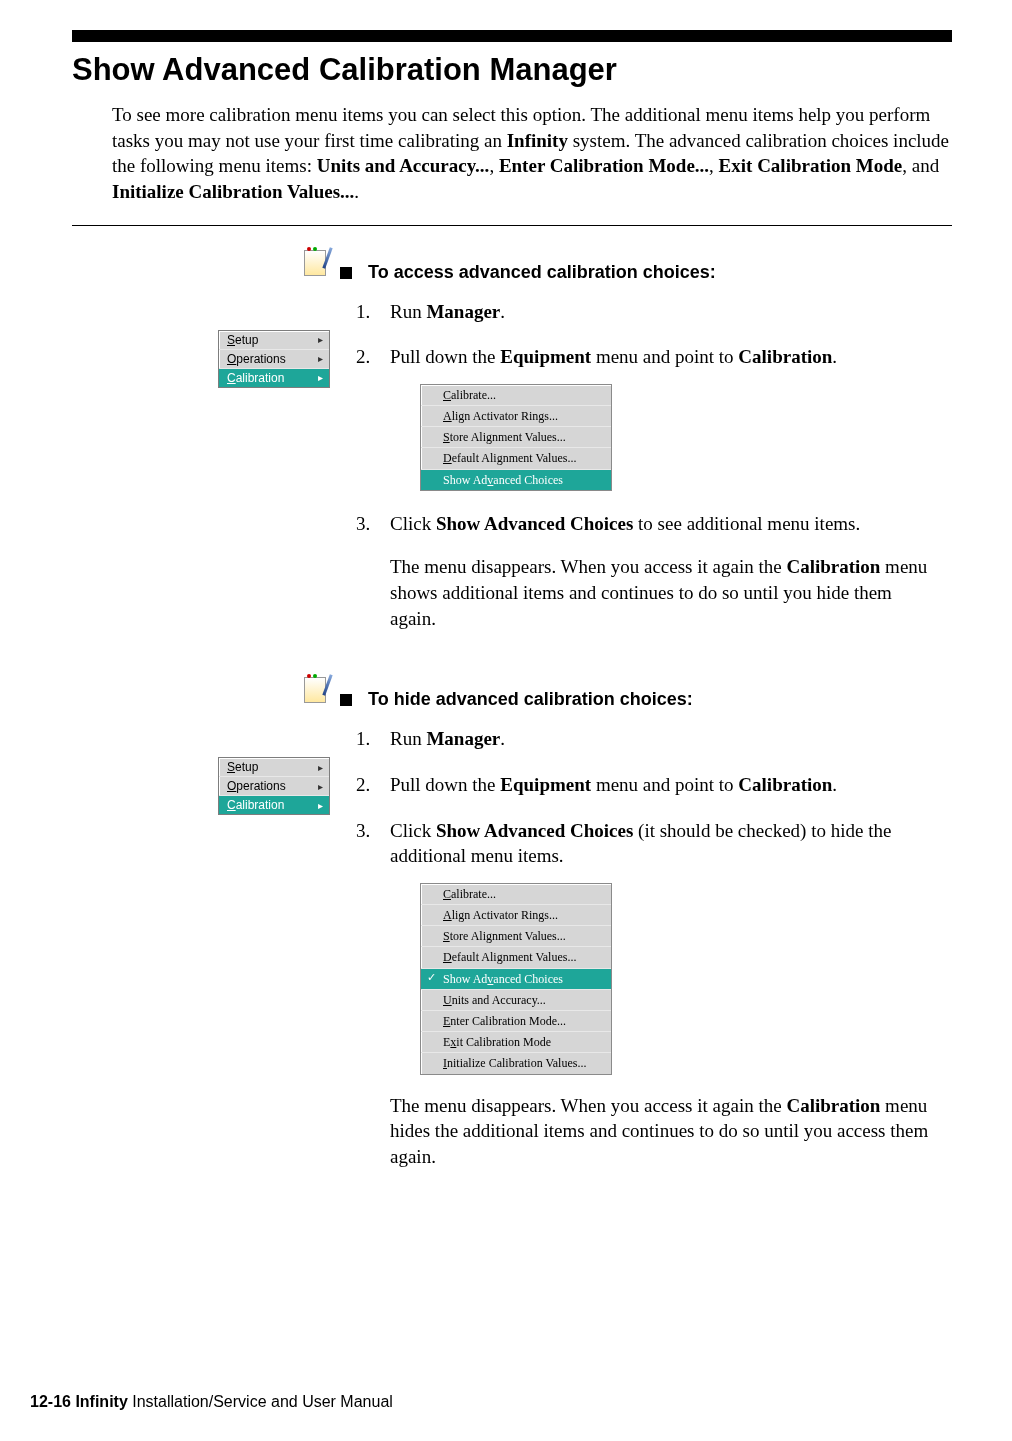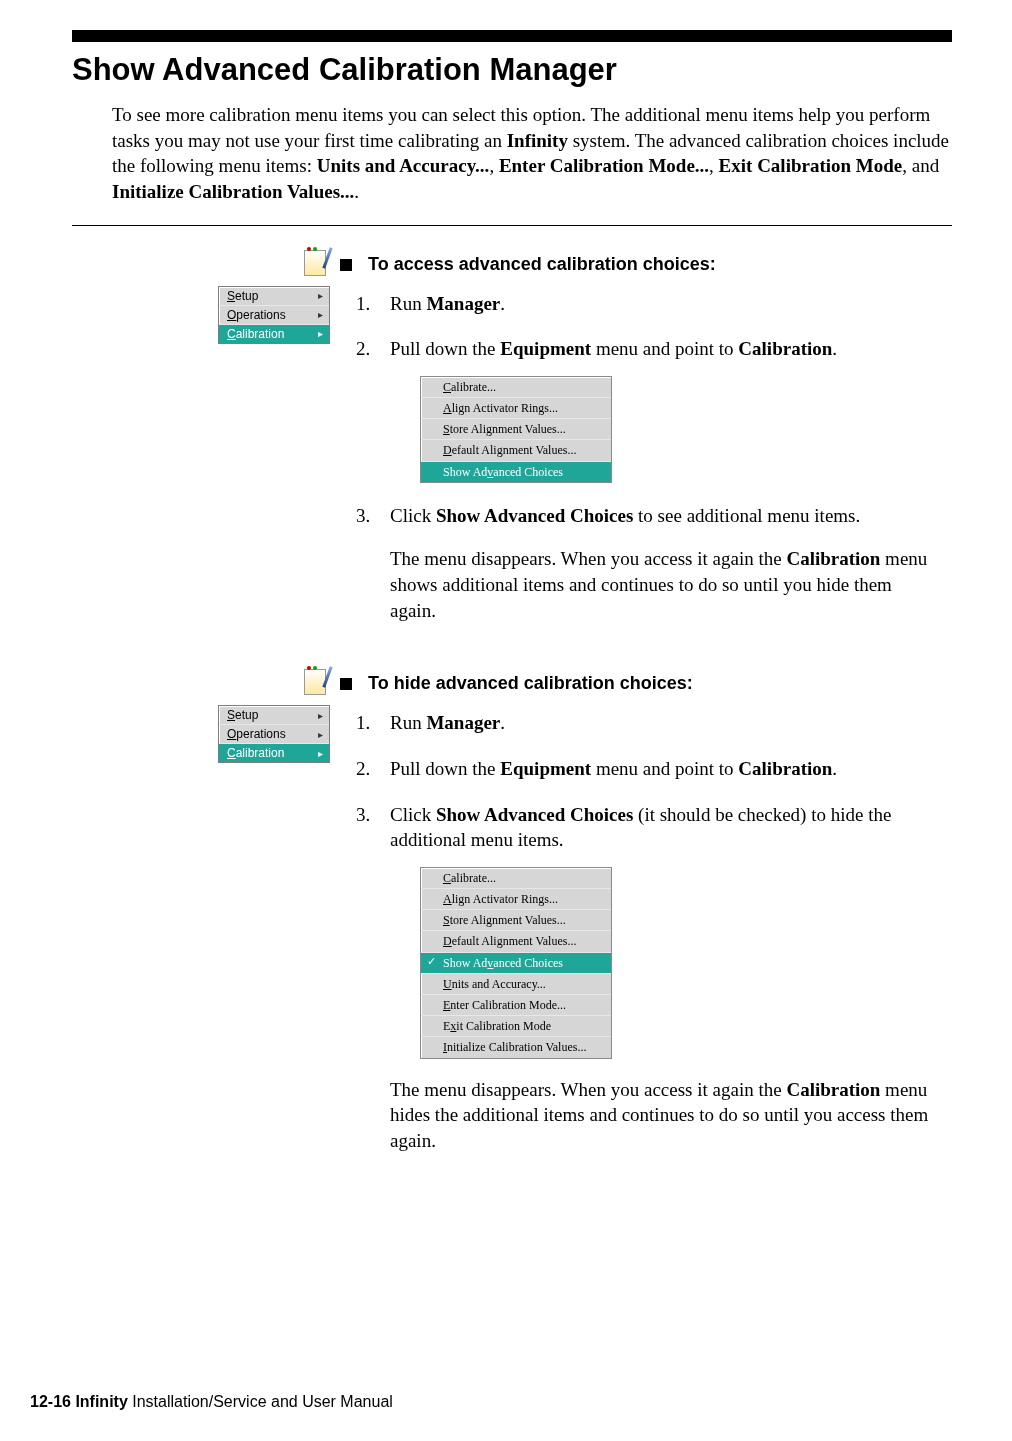--- a/index.html
+++ b/index.html
@@ -42,20 +42,21 @@
     margin-bottom: 26px;
   }
   .sidecol {
     width: 268px;
     flex: 0 0 268px;
     display: flex;
     flex-direction: column;
     align-items: flex-end;
     padding-right: 10px;
     box-sizing: border-box;
+    gap: 44px;
   }
   .notepad-icon {
     width: 20px; height: 24px;
     border: 1px solid #999;
     background: linear-gradient(#fff,#ffe8a0);
     position: relative;
     margin-bottom: 10px;
     margin-right: 4px;
   }
   .notepad-icon::before {
@@ -100,21 +101,21 @@
     color: #333;
   }
   .winmenu .mi.sel .arrow { color: #fff; }
   .maincol {
     flex: 1;
   }
   .lead {
     font-family: Arial, Helvetica, sans-serif;
     font-weight: 700;
     font-size: 18px;
-    margin: 4px 0 6px 0;
+    margin: 12px 0 6px 0;
   }
   .lead .sq {
     display: inline-block;
     width: 12px; height: 12px;
     background: #000;
     margin-right: 16px;
     vertical-align: -1px;
   }
   ol.steps {
     list-style: none;

